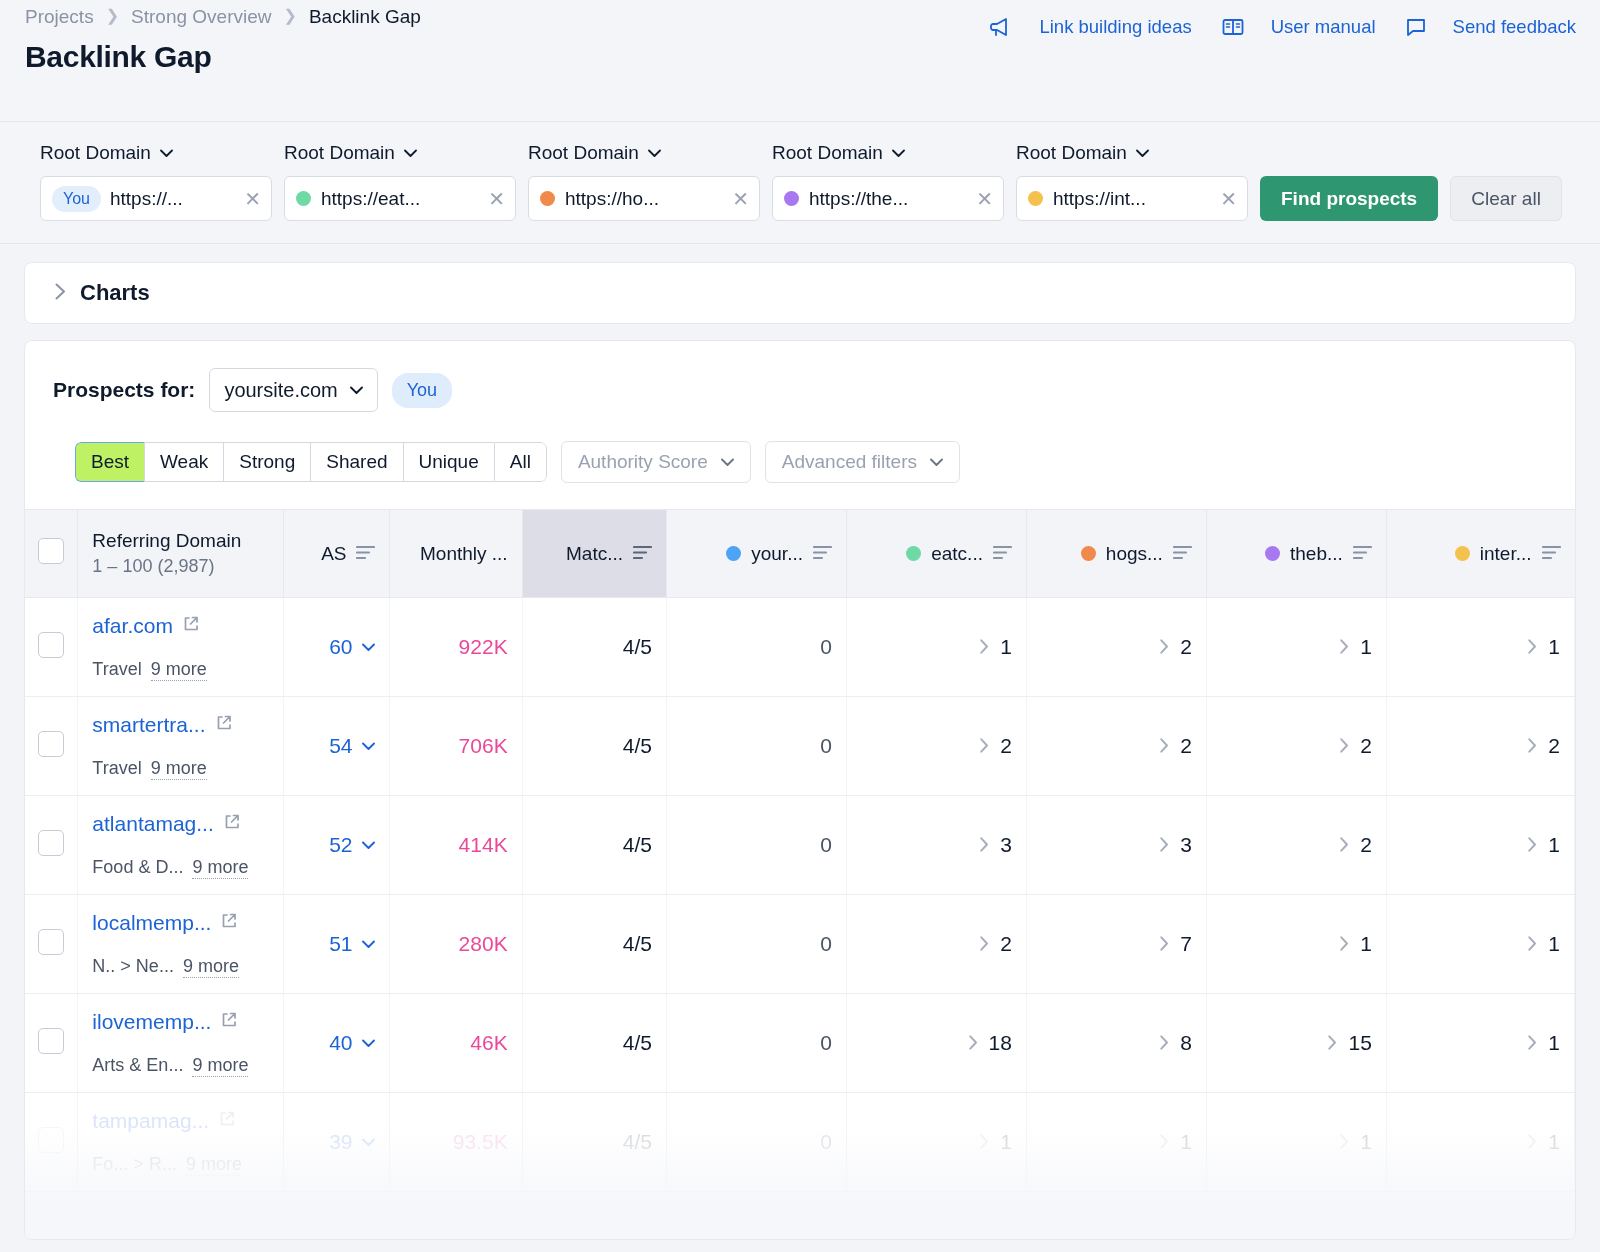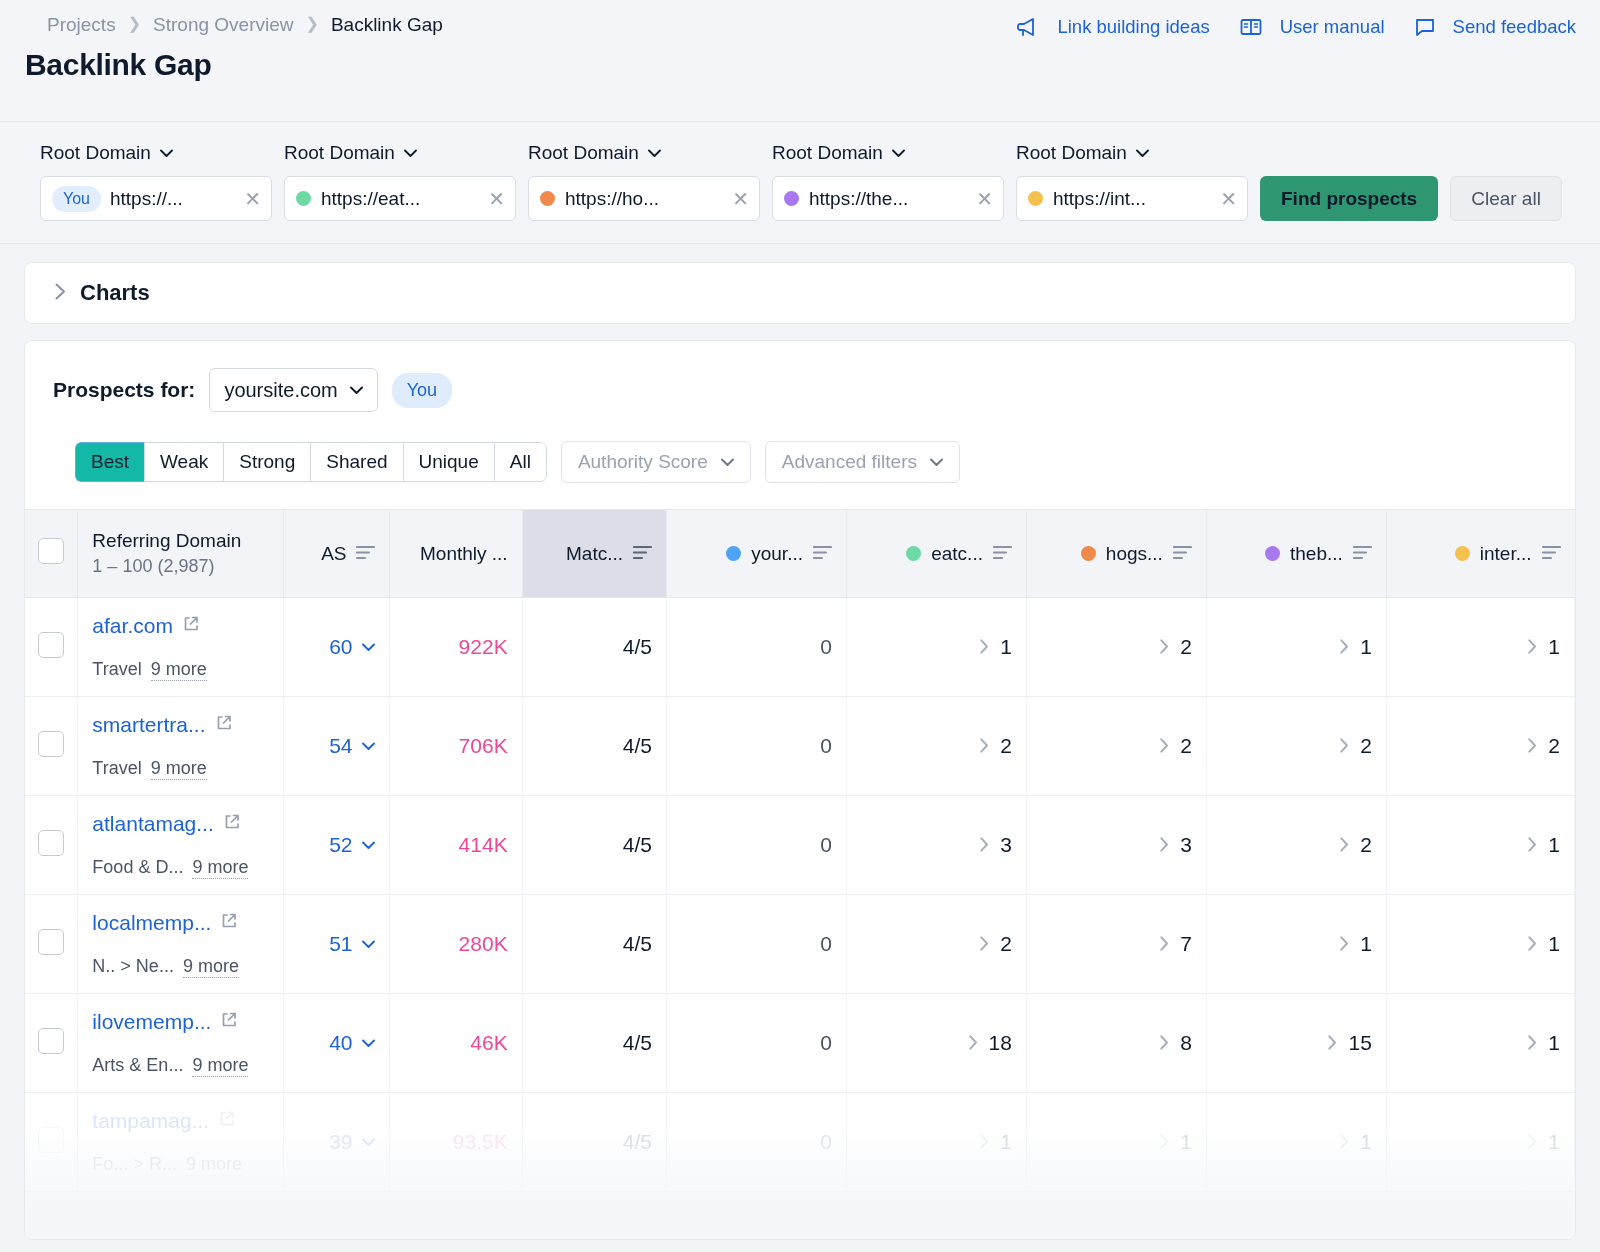--- a/index.html
+++ b/index.html
@@ -13,40 +13,39 @@
 
   
   .topbar {
     height: 122px;
     background: #f4f5f8;
     border-bottom: 1px solid #e4e6ec;
     position: relative;
   }
   .breadcrumb {
     display: flex; align-items: center; gap: 12px;
-    padding: 14px 0 0 25px;
+    padding: 6px 0 0 25px;
     font-size: 19px;
-    margin-left: 22px;
   }
   .crumb { color: #8a93a5; }
   .crumb.current { color: #0f1b2d; }
   .crumb-sep {
     color: #b5bcc9; font-size: 16px; line-height: 1;
     transform: translateY(-1px);
   }
   .page-title {
     padding: 12px 0 0 25px;
     font-size: 30px; font-weight: 700; letter-spacing: -0.3px;
   }
   .header-links {
     position: absolute; top: 16px; right: 24px;
     display: flex; align-items: center; gap: 30px;
   }
   .hlink {
-    display: flex; align-items: center; gap: 18px;
+    display: flex; align-items: center; gap: 27px;
     color: #1c63d5; font-size: 18.5px; cursor: pointer;
   }
   .hlink svg { display: block; }
 
   
   .filterbar {
     background: #f4f5f8;
     padding: 20px 24px 22px 40px;
     border-bottom: 1px solid #e4e6ec;
   }
@@ -73,21 +72,21 @@
     background: #e2eefc; color: #1c63d5;
     font-size: 16px;
     border-radius: 13px;
     padding: 4px 11px;
     margin-right: 9px;
   }
   .dot { width: 15px; height: 15px; border-radius: 50%; flex: 0 0 auto; margin-right: 10px; }
   .chip-url { flex: 1; font-size: 19px; color: #0f1b2d; white-space: nowrap; overflow: hidden; }
   .chip-x { color: #9aa2b1; font-size: 20px; line-height: 1; padding-left: 4px; cursor: pointer; }
   .btn-find {
-    background: #2e9771; color: #0f172a;
+    background: #2e9771; color: #ffffff;
     border: none; border-radius: 6px;
     height: 45px; padding: 0 21px;
     font-size: 19px; font-weight: 700;
     font-family: inherit;
     cursor: pointer;
   }
   .btn-clear {
     background: #eceef2; color: #4b5465;
     border: 1px solid #dfe2e9; border-radius: 6px;
     height: 45px; padding: 0 20px;
@@ -149,21 +148,21 @@
     border: 1px solid #d4d9e1;
     border-right: none;
     height: 40px; padding: 0 15px;
     background: #fff; font-size: 19px; color: #0f1b2d;
     font-family: inherit;
     display: flex; align-items: center; justify-content: center;
     cursor: pointer;
   }
   .seg:first-child { border-radius: 6px 0 0 6px; }
   .seg:last-child { border-right: 1px solid #d4d9e1; border-radius: 0 6px 6px 0; }
-  .seg.active { background: #14b8a6; border-color: #6ba6f0; color: #0f1b2d; }
+  .seg.active { background: #bef264; border-color: #6ba6f0; color: #0f1b2d; }
   .dropdown-btn {
     height: 42px; border: 1px solid #e0e3ea; border-radius: 6px;
     background: #fff; color: #9aa2b1;
     font-size: 19px; font-family: inherit;
     padding: 0 16px; margin-left: 14px;
     display: flex; align-items: center; gap: 13px;
     cursor: pointer;
   }
   .right-actions { position: absolute; right: 34px; top: 29px; display: flex; gap: 14px; }
   .btn-outreach {

